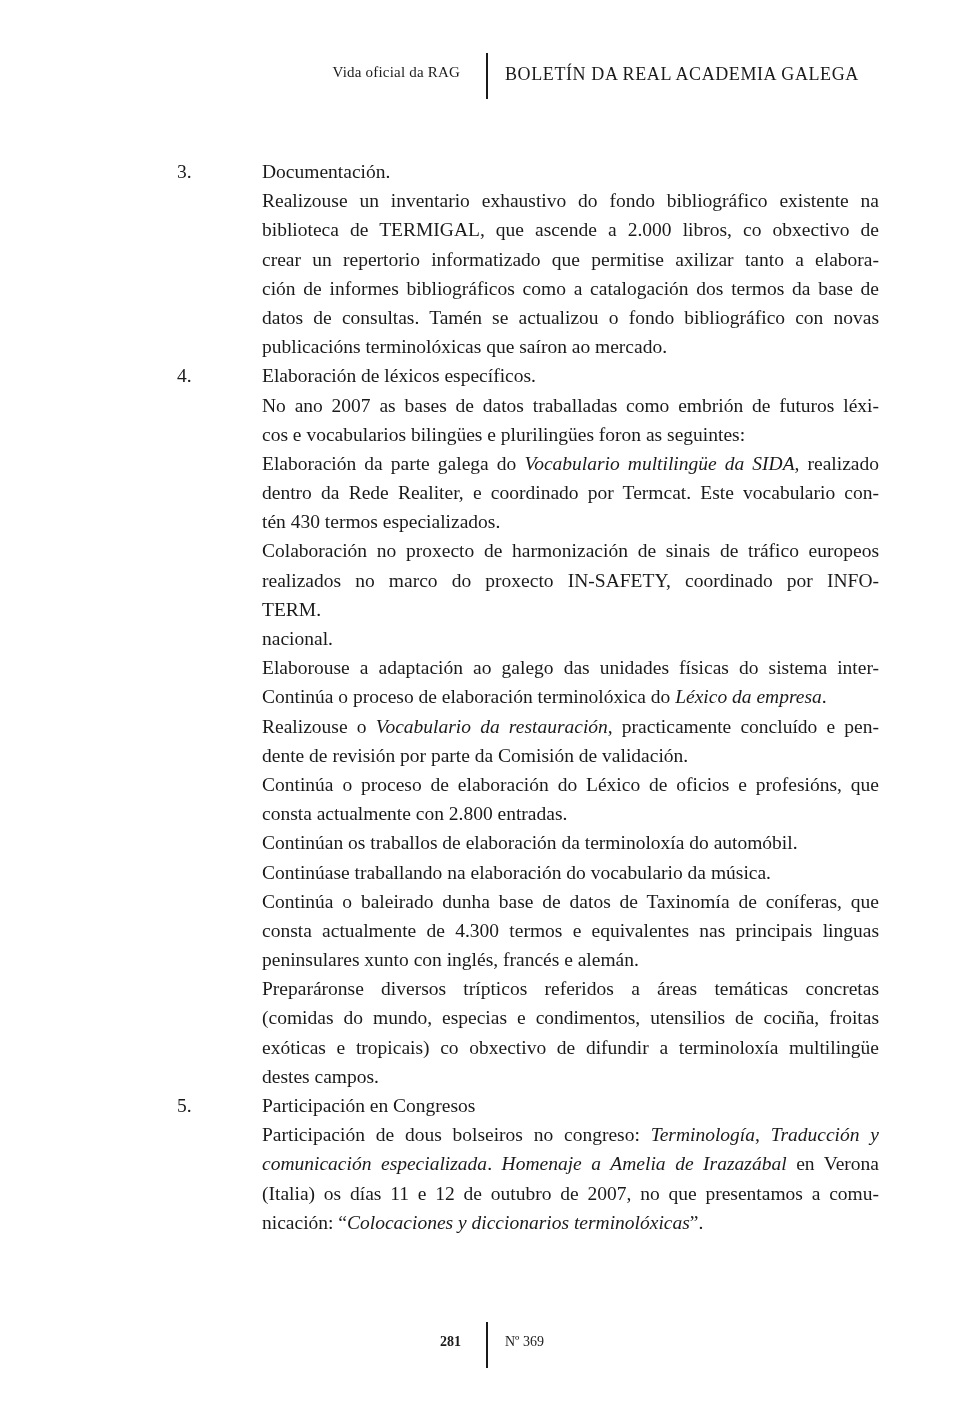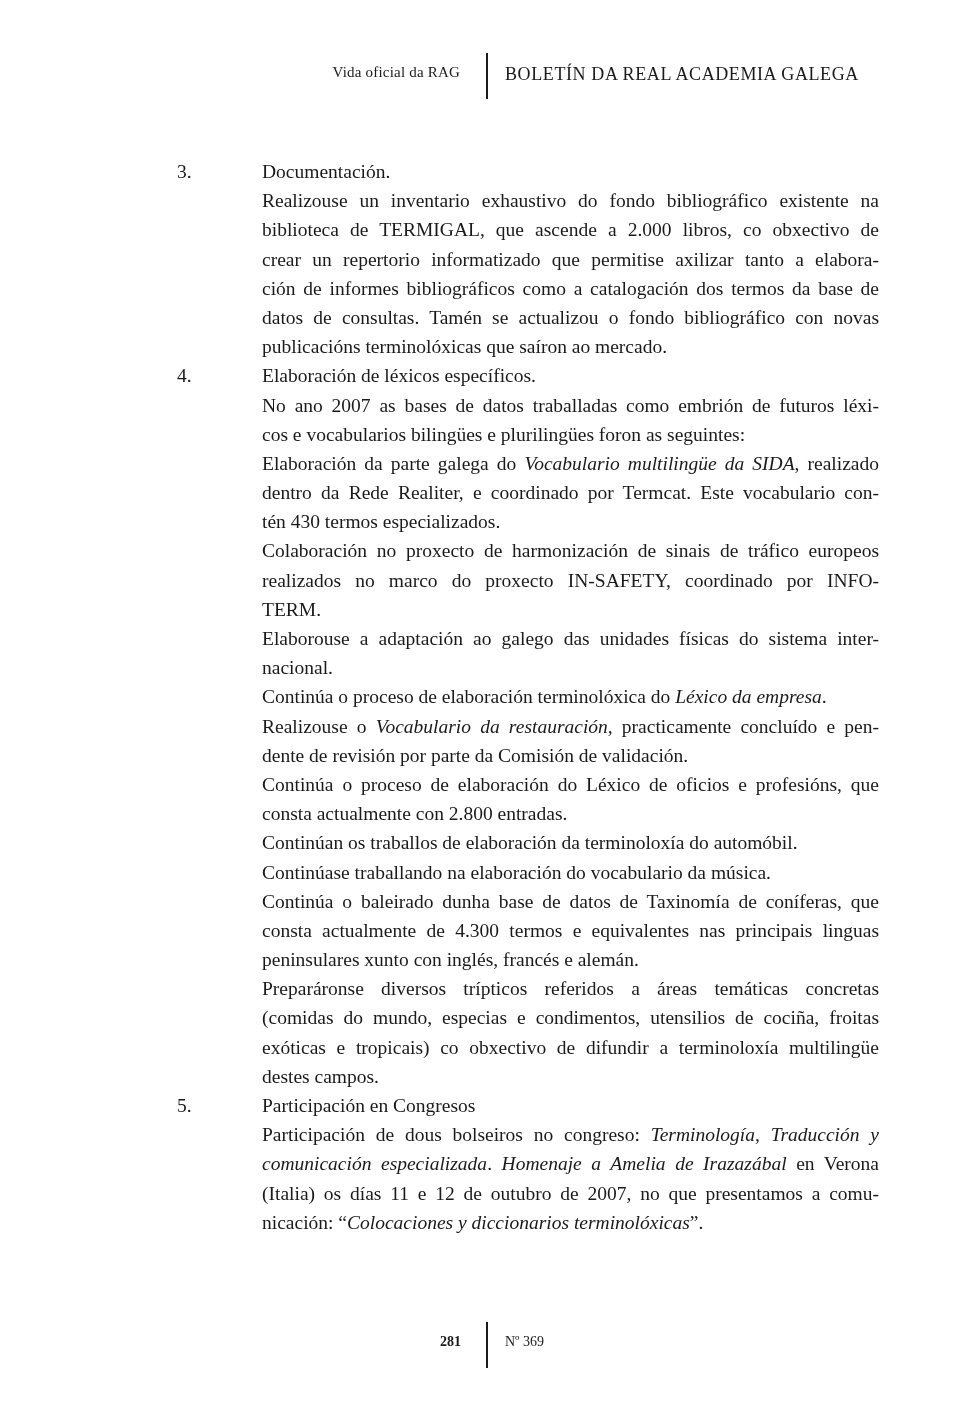--- a/index.html
+++ b/index.html
@@ -75,24 +75,24 @@
     <div class="line">
       <span class="txt just">Colaboración no proxecto de harmonización de sinais de tráfico europeos</span>
     </div>
     <div class="line">
       <span class="txt just">realizados no marco do proxecto IN-SAFETY, coordinado por INFO-</span>
     </div>
     <div class="line">
       <span class="txt">TERM.</span>
     </div>
     <div class="line">
-      <span class="txt just">Elaborouse a adaptación ao galego das unidades físicas do sistema inter-</span>
+      <span class="txt">nacional.</span>
     </div>
     <div class="line">
-      <span class="txt">nacional.</span>
+      <span class="txt just">Elaborouse a adaptación ao galego das unidades físicas do sistema inter-</span>
     </div>
     <div class="line">
       <span class="txt">Continúa o proceso de elaboración terminolóxica do <i>Léxico da empresa</i>.</span>
     </div>
     <div class="line">
       <span class="txt just">Realizouse o <i>Vocabulario da restauración</i>, practicamente concluído e pen-</span>
     </div>
     <div class="line">
       <span class="txt">dente de revisión por parte da Comisión de validación.</span>
     </div>

